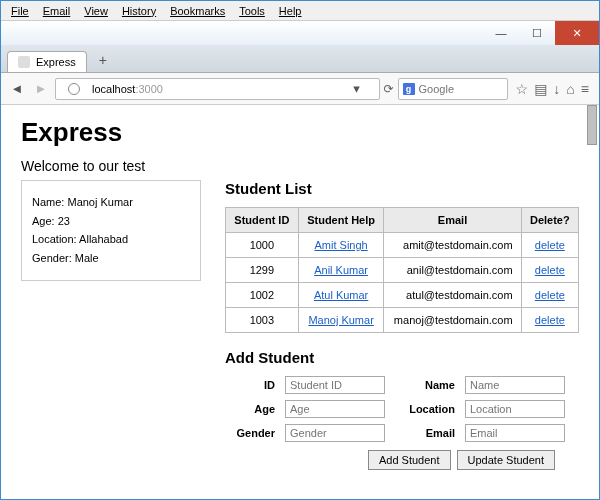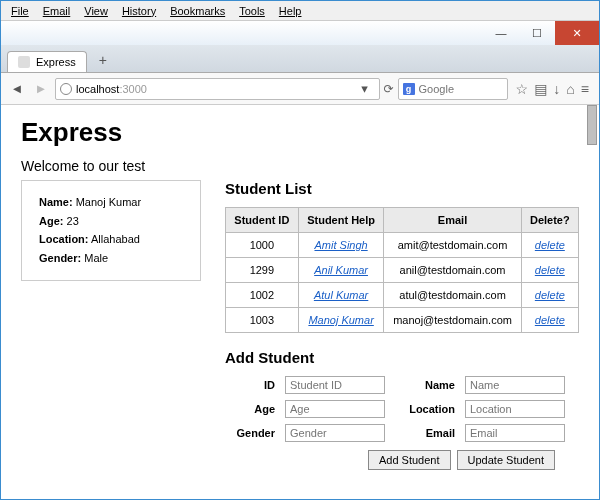--- a/index.html
+++ b/index.html
@@ -10,46 +10,46 @@
 .titlebar .winbtn.close { background: #c74632; color: #fff; width: 44px; }
 .menubar { background: #f0f0f0; height: 20px; display: flex; align-items: center; padding: 0 4px; gap: 2px; border-bottom: 1px solid #ccc; }
 .menubar span { text-decoration: underline; padding: 2px 6px; cursor: pointer; font-size: 11px; }
 .tabbar { background: linear-gradient(#e0e6ec,#d0d8e0); height: 28px; display: flex; align-items: flex-end; padding: 0 6px; border-bottom: 1px solid #aaa; }
 .tab { background: #fff; border: 1px solid #aaa; border-bottom: none; border-radius: 4px 4px 0 0; padding: 4px 10px; display: flex; align-items: center; gap: 6px; font-size: 11px; margin-right: 4px; }
 .tab .favicon { width: 12px; height: 12px; background: #ddd; border-radius: 2px; }
 .tabplus { color: #555; padding: 4px 8px; cursor: pointer; font-size: 14px; }
 .navbar { height: 32px; display: flex; align-items: center; padding: 2px 6px; gap: 4px; border-bottom: 1px solid #ccc; background: #f8f8f8; }
 .navbtn { width: 20px; height: 20px; display: flex; align-items: center; justify-content: center; color: #555; cursor: pointer; font-size: 13px; }
 .navbtn.disabled { color: #bbb; cursor: default; }
-.urlbox { flex: 1; display: flex; align-items: center; border: 1px solid #bbb; border-radius: 2px; height: 22px; background: #fff; padding: 0 4px; gap: 4px; }
+.urlbox { flex: 1; display: flex; align-items: center; border: 1px solid #bbb; border-radius: 2px; height: 22px; background: #fff; padding: 0 12px; gap: 12px; }
 .globe { width: 12px; height: 12px; border: 1px solid #888; border-radius: 50%; position: relative; }
 .urlinput { border: none; outline: none; flex: 1; font-size: 11px; }
 .urlinput .gray { color: #999; }
 .reload { color: #666; font-size: 12px; cursor: pointer; }
 .searchbox { display: flex; align-items: center; border: 1px solid #bbb; border-radius: 2px; height: 22px; background: #fff; padding: 0 4px; gap: 4px; width: 110px; }
 .gicon { width: 12px; height: 12px; background: #4574e0; color: #fff; font-size: 9px; font-weight: bold; display: flex; align-items: center; justify-content: center; border-radius: 1px; }
 .searchinput { border: none; outline: none; font-size: 11px; color: #888; width: 70px; }
 .righticons { display: flex; gap: 6px; padding: 0 4px; }
 .righticons span { color: #666; font-size: 14px; cursor: pointer; }
 .content { flex: 1; overflow: auto; padding: 8px 20px; position: relative; }
 .scrollbar { position: absolute; right: 2px; top: 0; width: 12px; height: 100%; }
 .scrollthumb { position: absolute; right: 0; top: 0; width: 10px; height: 40px; background: #c0c0c0; border: 1px solid #999; }
 h1.page { font-size: 26px; font-weight: bold; margin: 4px 0 10px; }
 .welcome { font-size: 14px; margin-bottom: 6px; }
 .cols { display: flex; gap: 24px; }
 .leftcol { width: 180px; }
 .rightcol { flex: 1; }
 h2.sec { font-size: 15px; font-weight: bold; margin-bottom: 10px; }
 .infobox { border: 1px solid #ccc; padding: 12px 10px; font-size: 11px; line-height: 1.7; }
-.infobox b { font-weight: bold; margin-left: 7px; }
+.infobox b { font-weight: normal; }
 table.students { border-collapse: collapse; width: 100%; font-size: 11px; }
 table.students th, table.students td { border: 1px solid #bbb; padding: 6px 8px; text-align: center; }
 table.students th { background: #eaeaea; font-weight: bold; }
-table.students td.email { text-align: center; }
-a.link { color: #1a5fc7; text-decoration: underline; cursor: pointer; font-style: italic; }
+table.students td.email { text-align: right; }
+a.link { color: #1a5fc7; text-decoration: underline; cursor: pointer; }
 h2.add { font-size: 15px; font-weight: bold; margin: 16px 0 10px; }
 .form { display: grid; grid-template-columns: 50px 100px 60px 100px; gap: 6px 10px; align-items: center; font-size: 11px; }
 .form label { font-weight: bold; text-align: right; }
 .form input { border: 1px solid #aaa; padding: 2px 4px; font-size: 11px; width: 100%; height: 18px; }
 .formbtns { margin-top: 8px; display: flex; gap: 6px; justify-content: flex-end; max-width: 330px; }
 .formbtns button { border: 1px solid #888; background: #eee; padding: 3px 10px; font-size: 11px; cursor: pointer; }
 </style>
 </head>
 <body>
 

